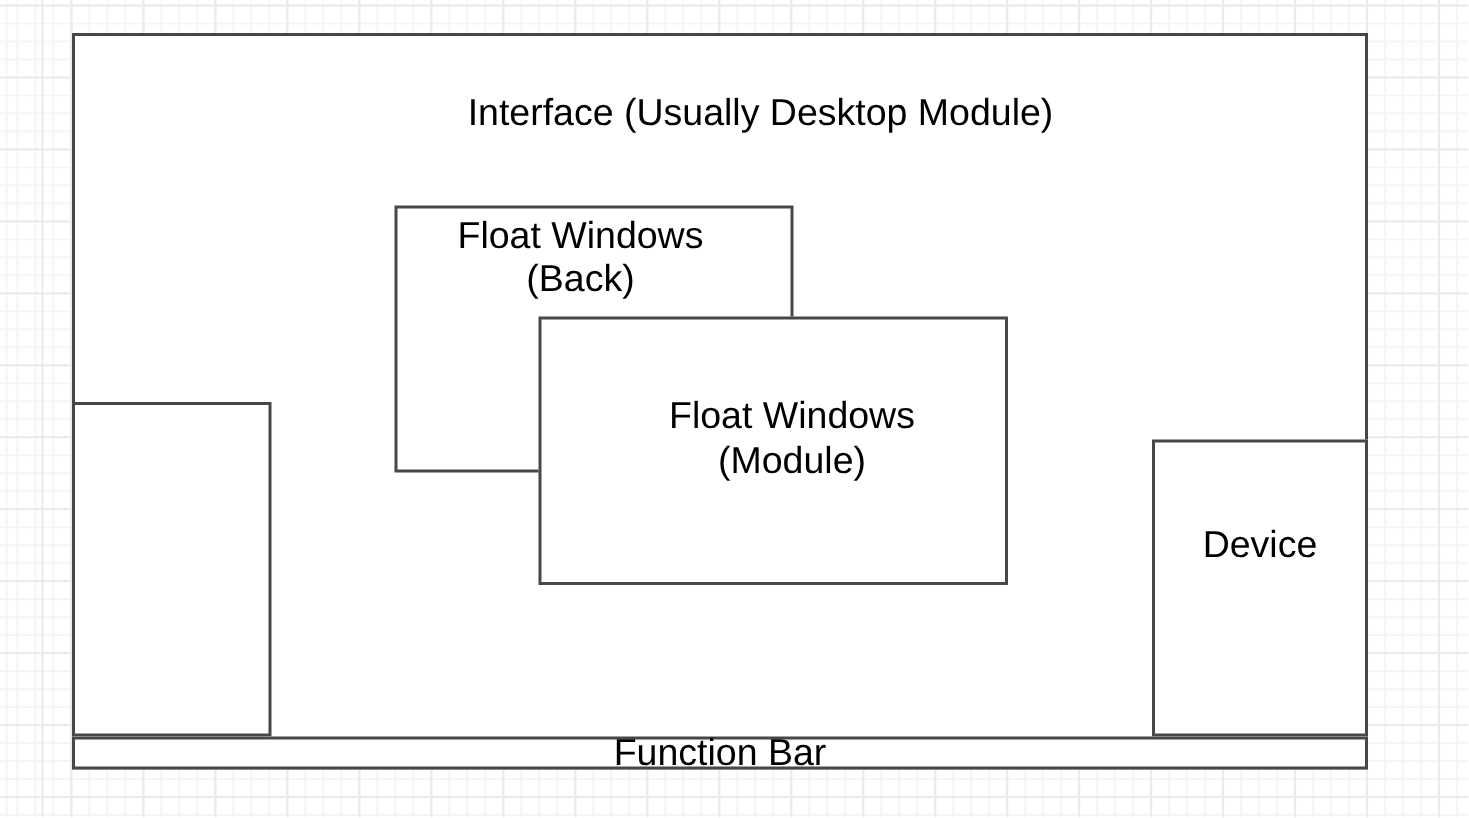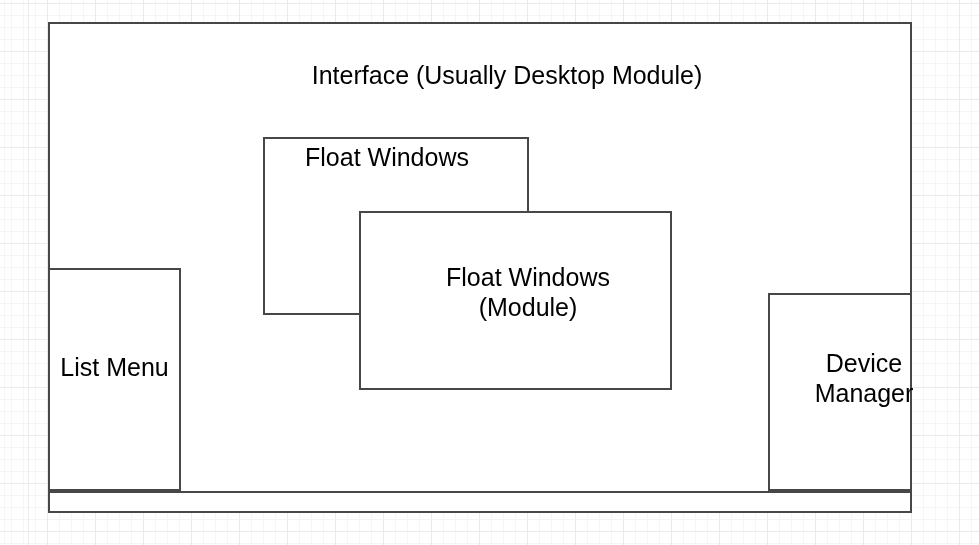--- a/index.html
+++ b/index.html
@@ -39,47 +39,47 @@
   .float-front-box{ left: 359px; top: 211px; width: 313px; height: 179px; }
   .list-menu-box  { left: 48px;  top: 268px; width: 133px; height: 223px; }
   .device-box     { left: 768px; top: 293px; width: 144px; height: 198px; }
   .function-bar   { left: 48px;  top: 491px; width: 864px; height: 22px; }
 
   
   .interface-label  { left: 257px; top: 62px;  width: 500px; line-height: 26px; }
   .float-back-label { left: 237px; top: 143px; width: 300px; line-height: 29px; }
   .float-front-label{ left: 378px; top: 262px; width: 300px; line-height: 30px; }
   .list-menu-label  { left: 48px;  top: 352px; width: 133px; line-height: 30px; }
-  .device-label     { left: 792px; top: 348px; width: 144px; line-height: 30px; }
+  .device-label     { left: 768px; top: 348px; width: 144px; line-height: 30px; }
   .function-label   { left: 48px;  top: 491px; width: 864px; height: 22px; line-height: 22px; }
 </style>
 </head>
 <body>
 
 <div class="canvas">
 
   <div class="shape interface-box"></div>
   <div class="shape float-back-box"></div>
   <div class="shape float-front-box"></div>
   <div class="shape list-menu-box"></div>
   <div class="shape device-box"></div>
   <div class="shape function-bar"></div>
 
   <div class="label interface-label">Interface (Usually Desktop Module)</div>
 
   <div class="label float-back-label">
     <span>Float Windows</span>
+    <span>(Back)</span>
   </div>
 
   <div class="label float-front-label">
     <span>Float Windows</span>
     <span>(Module)</span>
   </div>
 
-  <div class="label list-menu-label">List Menu</div>
 
   <div class="label device-label">
     <span>Device</span>
-    <span>Manager</span>
   </div>
 
+  <div class="label function-label">Function Bar</div>
 
 </div>
 
 </body></html>

